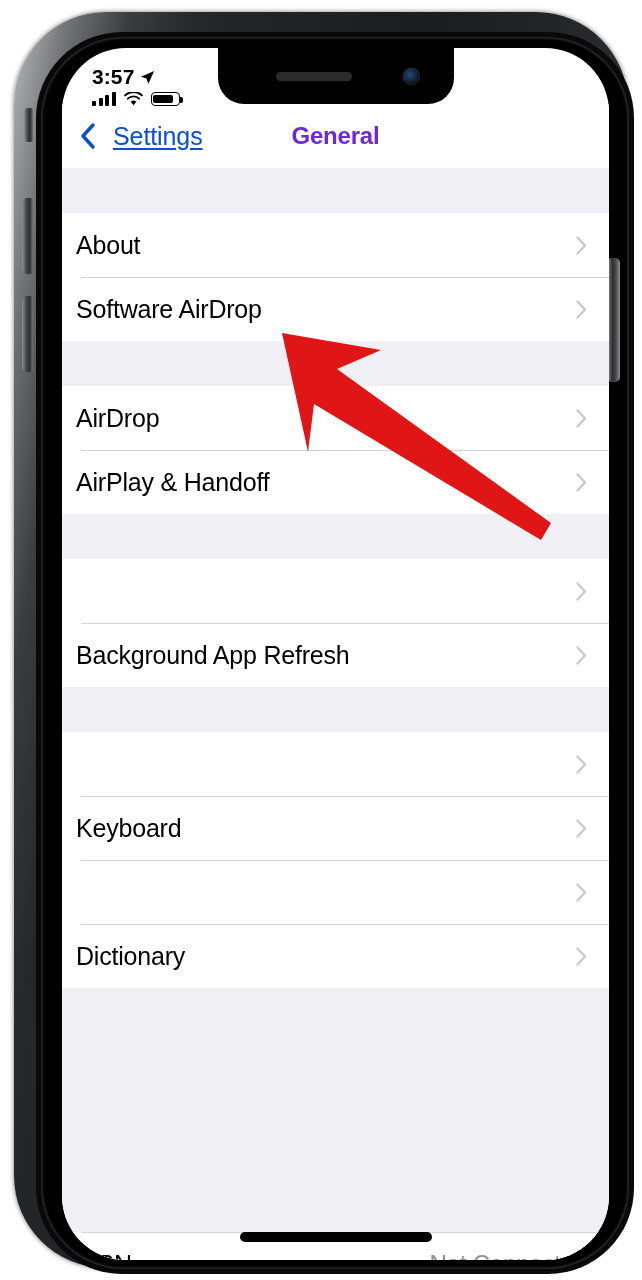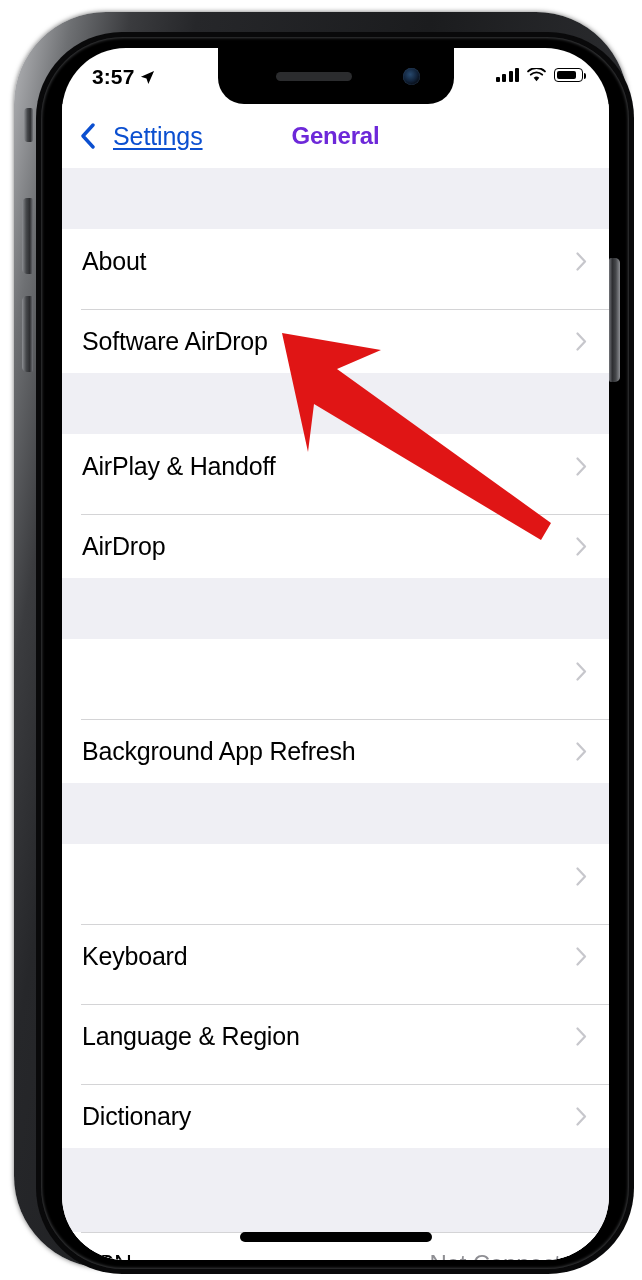--- a/index.html
+++ b/index.html
@@ -67,20 +67,21 @@
     background:radial-gradient(circle at 42% 38%, #27496e 0%, #12243c 46%, #05070c 78%);
     box-shadow:inset 0 0 1px #4a6e99;
   }
 
   
   #status-bar{
     position:absolute; top:0; left:0; width:100%; height:56px;
     display:flex; align-items:flex-start; justify-content:space-between;
     padding:17px 26px 0 30px;
     z-index:30;
+    flex-direction:column;
   }
   #status-left{ display:flex; align-items:center; gap:6px; }
   #status-time{ font-size:21px; font-weight:700; color:#000; letter-spacing:.1px; }
   #location-arrow-icon{ width:15px; height:15px; margin-top:1px; }
   #status-right{ display:flex; align-items:center; gap:8px; margin-top:3px; }
   #signal-bars-icon{ display:flex; align-items:flex-end; gap:2.5px; height:14px; }
   #signal-bars-icon i{ display:block; width:4px; background:#000; border-radius:1px; }
   #signal-bars-icon i:nth-child(1){ height:5px; }
   #signal-bars-icon i:nth-child(2){ height:8px; }
   #signal-bars-icon i:nth-child(3){ height:11px; }
@@ -120,24 +121,23 @@
   #settings-list{
     position:absolute; top:120px; left:0; width:100%; bottom:0;
     background:#efeff4;
     overflow:hidden;
   }
   .group-gap{ height:45px; background:#efeff4; }
   .group{ background:#ffffff; }
   .row{
     position:relative; height:64px;
     display:flex; align-items:center;
-    padding:0 22px 0 20px;
+    padding:0 22px 0 14px;
     background:#ffffff;
     cursor:pointer;
-    margin-top:16px;
   }
   .row + .row::before{
     content:''; position:absolute; left:19px; right:0; top:0;
     height:1px; background:#d4d4d6;
   }
   .row-label{ font-size:25px; color:#000; letter-spacing:-.2px; }
   .row-right{ margin-left:auto; display:flex; align-items:center; gap:10px; }
   .row-value{ font-size:24px; color:#8e8e93; letter-spacing:-.2px; }
   .chevron-icon{ width:11px; height:19px; flex:none; }
 
@@ -196,35 +196,35 @@
                 <path d="M1.5 1.5 L9 9.5 L1.5 17.5" fill="none" stroke="#c7c7cc" stroke-width="2.2" stroke-linecap="round" stroke-linejoin="round"></path>
               </svg>
           </span>
         </div>
       </div>
 
       <div class="group-gap"></div>
 
       <div class="group">
         <div class="row">
+          <span class="row-label">AirDrop</span>
+          <span class="row-right">
+            <svg class="chevron-icon" viewBox="0 0 11 19">
+                <path d="M1.5 1.5 L9 9.5 L1.5 17.5" fill="none" stroke="#c7c7cc" stroke-width="2.2" stroke-linecap="round" stroke-linejoin="round"></path>
+              </svg>
+          </span>
+        </div>
+        <div class="row">
           <span class="row-label">AirPlay &amp; Handoff</span>
           <span class="row-right">
             <svg class="chevron-icon" viewBox="0 0 11 19">
                 <path d="M1.5 1.5 L9 9.5 L1.5 17.5" fill="none" stroke="#c7c7cc" stroke-width="2.2" stroke-linecap="round" stroke-linejoin="round"></path>
               </svg>
           </span>
         </div>
-        <div class="row">
-          <span class="row-label">AirDrop</span>
-          <span class="row-right">
-            <svg class="chevron-icon" viewBox="0 0 11 19">
-                <path d="M1.5 1.5 L9 9.5 L1.5 17.5" fill="none" stroke="#c7c7cc" stroke-width="2.2" stroke-linecap="round" stroke-linejoin="round"></path>
-              </svg>
-          </span>
-        </div>
       </div>
 
       <div class="group-gap"></div>
 
       <div class="group">
         <div class="row">
           <span class="row-right">
             <svg class="chevron-icon" viewBox="0 0 11 19">
                 <path d="M1.5 1.5 L9 9.5 L1.5 17.5" fill="none" stroke="#c7c7cc" stroke-width="2.2" stroke-linecap="round" stroke-linejoin="round"></path>
               </svg>
@@ -252,21 +252,20 @@
         </div>
         <div class="row">
           <span class="row-label">Keyboard</span>
           <span class="row-right">
             <svg class="chevron-icon" viewBox="0 0 11 19">
                 <path d="M1.5 1.5 L9 9.5 L1.5 17.5" fill="none" stroke="#c7c7cc" stroke-width="2.2" stroke-linecap="round" stroke-linejoin="round"></path>
               </svg>
           </span>
         </div>
         <div class="row">
-          <span class="row-label">Language &amp; Region</span>
           <span class="row-right">
             <svg class="chevron-icon" viewBox="0 0 11 19">
                 <path d="M1.5 1.5 L9 9.5 L1.5 17.5" fill="none" stroke="#c7c7cc" stroke-width="2.2" stroke-linecap="round" stroke-linejoin="round"></path>
               </svg>
           </span>
         </div>
         <div class="row">
           <span class="row-label">Dictionary</span>
           <span class="row-right">
             <svg class="chevron-icon" viewBox="0 0 11 19">

